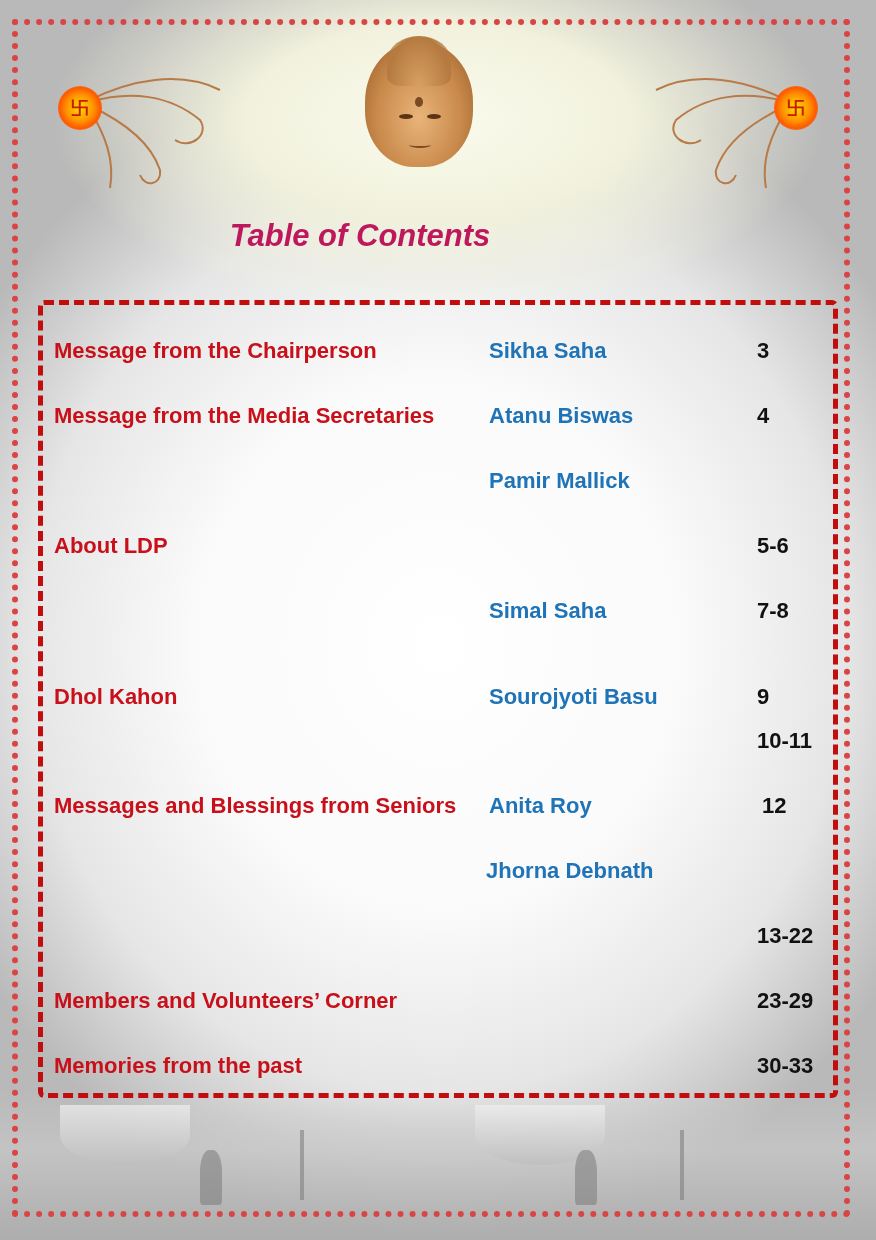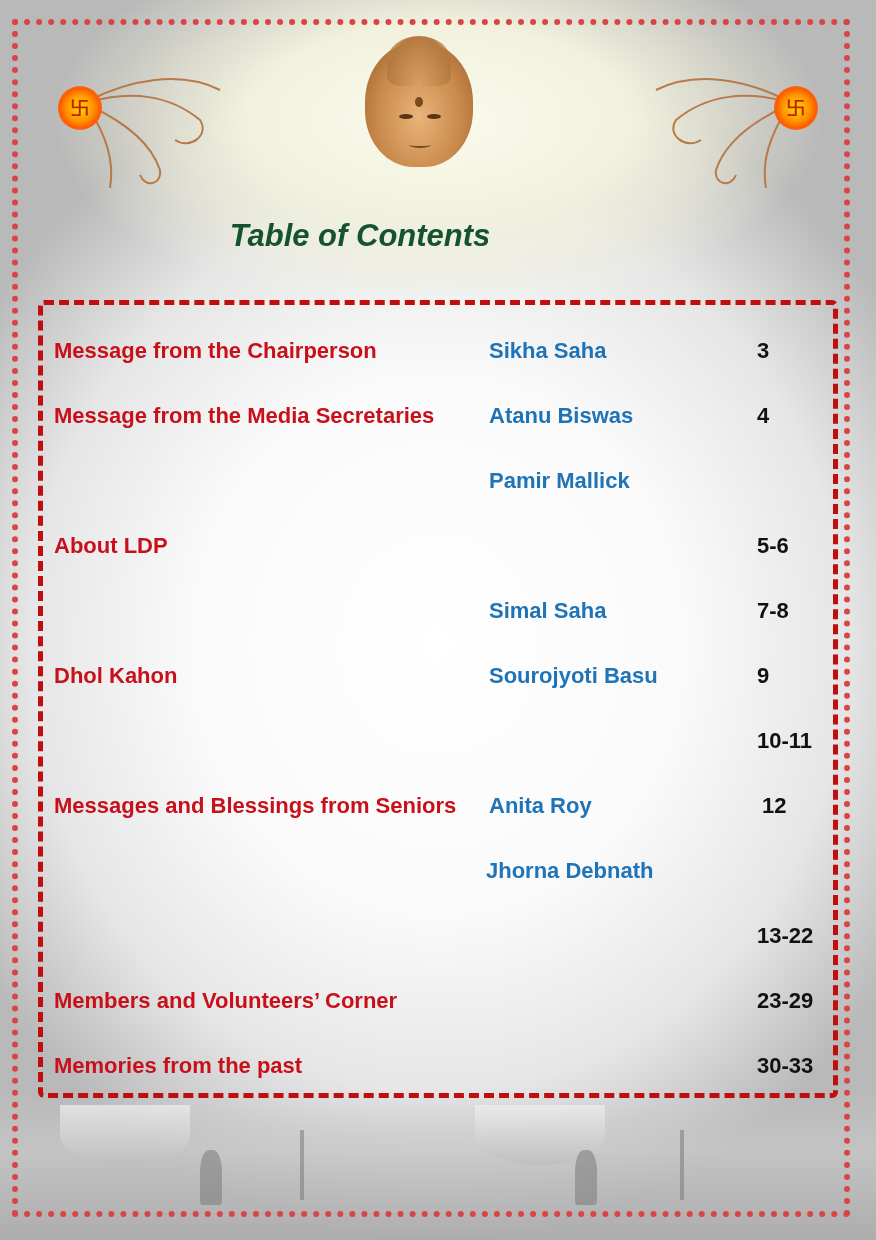--- a/index.html
+++ b/index.html
@@ -52,21 +52,21 @@
     border-radius:50% 50% 20% 20%;
   }
   .idol .eye { position:absolute; top:72px; width:14px; height:5px; background:#5a3414; border-radius:50%; }
   .idol .eye.l { left:34px; } .idol .eye.r { left:62px; }
   .idol .bindi { position:absolute; left:50px; top:55px; width:8px; height:10px; background:#7a4a20; border-radius:50%; }
   .idol .mouth { position:absolute; left:44px; top:100px; width:22px; height:4px; border-bottom:2px solid #7a4a20; border-radius:0 0 50% 50%; }
 
   
   .title {
     position:absolute; left:0; width:720px; top:218px; text-align:center;
-    color:#14532d; font-size:31px; font-weight:bold; font-style:italic;
+    color:#be185d; font-size:31px; font-weight:bold; font-style:italic;
     font-family:"Liberation Sans", sans-serif;
   }
 
   
   .toc-frame {
     position:absolute; left:38px; top:300px; width:800px; height:798px;
     border:5px dashed #c00d0d; border-radius:6px; box-sizing:border-box;
   }
 
   
@@ -140,21 +140,21 @@
   </div>
   <div class="toc-row" style="top:533px">
     <span class="col-title">About LDP</span>
     <span class="col-author"></span>
     <span class="col-page">5-6</span>
   </div>
   <div class="toc-row" style="top:598px">
     <span class="col-author">Simal Saha</span>
     <span class="col-page">7-8</span>
   </div>
-  <div class="toc-row" style="top:663px">
+  <div class="toc-row" style="top:684px">
     <span class="col-title">Dhol Kahon</span>
     <span class="col-author">Sourojyoti Basu</span>
     <span class="col-page">9</span>
   </div>
   <div class="toc-row" style="top:728px">
     <span class="col-author"></span>
     <span class="col-page">10-11</span>
   </div>
   <div class="toc-row" style="top:793px">
     <span class="col-title">Messages and Blessings from Seniors</span>

